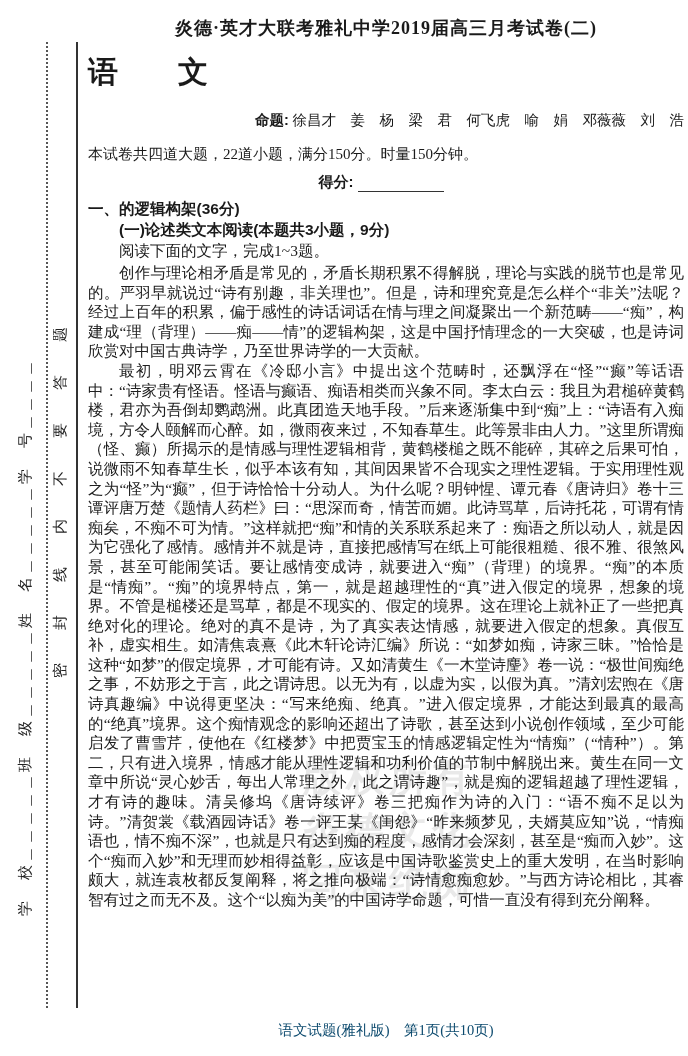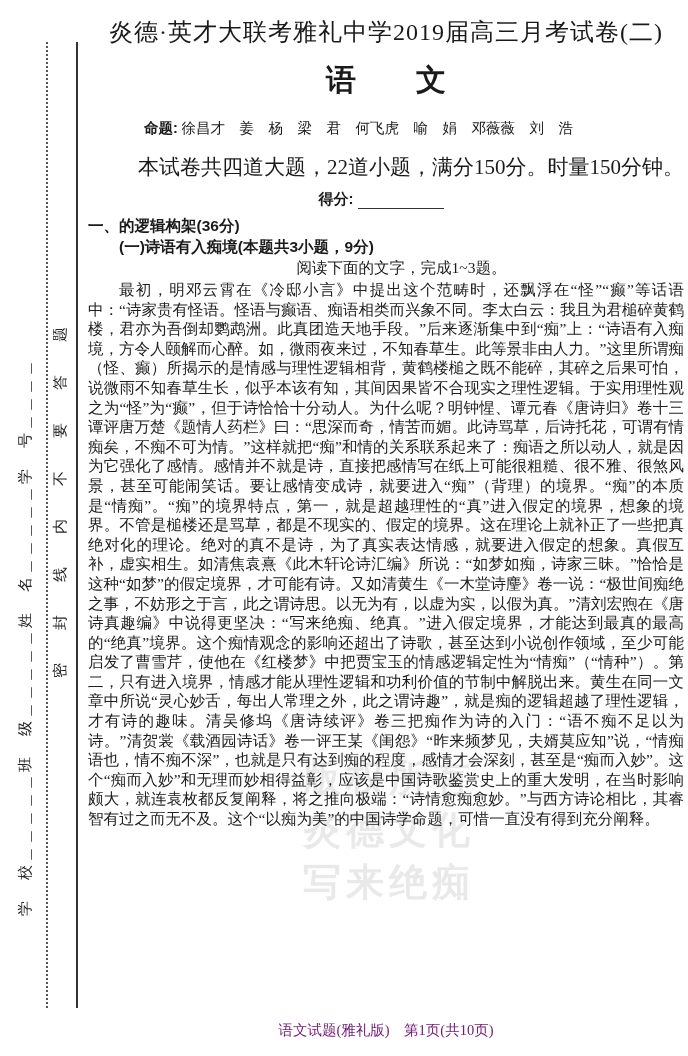--- a/index.html
+++ b/index.html
@@ -43,55 +43,55 @@
     font-family:"Liberation Sans", sans-serif;
     pointer-events:none;
   }
 
   
   main {
     position:absolute; left:88px; top:0; width:596px; z-index:1;
   }
   .exam-title {
     margin:16px 0 0; text-align:center;
-    font-size:24px; font-weight:normal; letter-spacing:1px;
+    font-size:18px; font-weight:bold; letter-spacing:1px;
     font-family:"Liberation Serif", serif;
   }
   .subject-title {
-    margin:12px 0 0; text-align:center;
+    margin:12px 0 0; text-align:left;
     font-size:30px; font-weight:bold;
     font-family:"Liberation Sans", sans-serif;
   }
-  .credits { margin:16px 0 0 56px; font-size:14.5px; line-height:23px; }
+  .credits { margin:16px 0 0 56px; font-size:14.5px; line-height:23px;text-align:right; }
   .credits .lbl { font-weight:bold; font-family:"Liberation Sans", sans-serif; }
-  .instructions { margin:13px 0 0; text-align:right; font-size:21px; }
+  .instructions { margin:13px 0 0; text-align:left; font-size:15px; }
   .score-row {
     margin:9px 10px 0 0; text-align:center; font-size:15px;
     font-weight:bold; font-family:"Liberation Sans", sans-serif;
   }
   .score-line {
     display:inline-block; width:86px; height:15px;
     border-bottom:1.5px solid #333; vertical-align:bottom;
   }
   .sec-h {
     margin:7px 0 0; font-size:15.5px; line-height:20px;
     font-weight:bold; font-family:"Liberation Sans", sans-serif;
   }
   .sec-sub {
     margin:1px 0 0; padding-left:31px; font-size:15.5px; line-height:20px;
     font-weight:bold; font-family:"Liberation Sans", sans-serif;
   }
-  .intro-line { margin:1px 0 2px; padding-left:31px; font-size:15.5px; line-height:20px;text-align:center; }
+  .intro-line { margin:1px 0 2px; padding-left:31px; font-size:15.5px; line-height:20px; }
   .body-para {
     margin:0; font-size:15.5px; line-height:19.6px;
     text-align:justify; text-indent:2em; color:#202020;
   }
   footer {
     position:absolute; left:88px; bottom:16px; width:596px;
-    text-align:center; font-size:14.5px; color:#701a75; z-index:1;
+    text-align:center; font-size:14.5px; color:#0c4a6e; z-index:1;
   }
 </style>
 </head>
 <body>
 
 <div class="page">
 
   <div class="margin-fields">学　校＿＿＿＿＿班　级＿＿＿＿＿姓　名＿＿＿＿＿学　号＿＿＿＿</div>
   <div class="v-dotted"></div>
   <div class="seal-text">密　封　线　内　不　要　答　题</div>
@@ -115,20 +115,21 @@
     </div>
 
     <p class="instructions">本试卷共四道大题，22道小题，满分150分。时量150分钟。</p>
 
     <div class="score-row">
       <span>得分:</span>
       <span class="score-line"></span>
     </div>
 
     <h3 class="sec-h">一、的逻辑构架(36分)</h3>
-    <h4 class="sec-sub">(一)诗语有入痴境(本题共3小题，9分)</h4>
+    <h4 class="sec-sub">(一)论述类文本阅读(本题共3小题，9分)</h4>
     <p class="intro-line">阅读下面的文字，完成1~3题。</p>
 
+    <p class="body-para">创作与理论相矛盾是常见的，矛盾长期积累不得解脱，理论与实践的脱节也是常见的。严羽早就说过“诗有别趣，非关理也”。但是，诗和理究竟是怎么样个“非关”法呢？经过上百年的积累，偏于感性的诗话词话在情与理之间凝聚出一个新范畴——“痴”，构建成“理（背理）——痴——情”的逻辑构架，这是中国抒情理念的一大突破，也是诗词欣赏对中国古典诗学，乃至世界诗学的一大贡献。</p>
     <p class="body-para">最初，明邓云霄在《冷邸小言》中提出这个范畴时，还飘浮在“怪”“癫”等话语中：“诗家贵有怪语。怪语与癫语、痴语相类而兴象不同。李太白云：我且为君槌碎黄鹤楼，君亦为吾倒却鹦鹉洲。此真团造天地手段。”后来逐渐集中到“痴”上：“诗语有入痴境，方令人颐解而心醉。如，微雨夜来过，不知春草生。此等景非由人力。”这里所谓痴（怪、癫）所揭示的是情感与理性逻辑相背，黄鹤楼槌之既不能碎，其碎之后果可怕，说微雨不知春草生长，似乎本该有知，其间因果皆不合现实之理性逻辑。于实用理性观之为“怪”为“癫”，但于诗恰恰十分动人。为什么呢？明钟惺、谭元春《唐诗归》卷十三谭评唐万楚《题情人药栏》曰：“思深而奇，情苦而媚。此诗骂草，后诗托花，可谓有情痴矣，不痴不可为情。”这样就把“痴”和情的关系联系起来了：痴语之所以动人，就是因为它强化了感情。感情并不就是诗，直接把感情写在纸上可能很粗糙、很不雅、很煞风景，甚至可能闹笑话。要让感情变成诗，就要进入“痴”（背理）的境界。“痴”的本质是“情痴”。“痴”的境界特点，第一，就是超越理性的“真”进入假定的境界，想象的境界。不管是槌楼还是骂草，都是不现实的、假定的境界。这在理论上就补正了一些把真绝对化的理论。绝对的真不是诗，为了真实表达情感，就要进入假定的想象。真假互补，虚实相生。如清焦袁熹《此木轩论诗汇编》所说：“如梦如痴，诗家三昧。”恰恰是这种“如梦”的假定境界，才可能有诗。又如清黄生《一木堂诗麈》卷一说：“极世间痴绝之事，不妨形之于言，此之谓诗思。以无为有，以虚为实，以假为真。”清刘宏煦在《唐诗真趣编》中说得更坚决：“写来绝痴、绝真。”进入假定境界，才能达到最真的最高的“绝真”境界。这个痴情观念的影响还超出了诗歌，甚至达到小说创作领域，至少可能启发了曹雪芹，使他在《红楼梦》中把贾宝玉的情感逻辑定性为“情痴”（“情种”）。第二，只有进入境界，情感才能从理性逻辑和功利价值的节制中解脱出来。黄生在同一文章中所说“灵心妙舌，每出人常理之外，此之谓诗趣”，就是痴的逻辑超越了理性逻辑，才有诗的趣味。清吴修坞《唐诗续评》卷三把痴作为诗的入门：“语不痴不足以为诗。”清贺裳《载酒园诗话》卷一评王某《闺怨》“昨来频梦见，夫婿莫应知”说，“情痴语也，情不痴不深”，也就是只有达到痴的程度，感情才会深刻，甚至是“痴而入妙”。这个“痴而入妙”和无理而妙相得益彰，应该是中国诗歌鉴赏史上的重大发明，在当时影响颇大，就连袁枚都反复阐释，将之推向极端：“诗情愈痴愈妙。”与西方诗论相比，其睿智有过之而无不及。这个“以痴为美”的中国诗学命题，可惜一直没有得到充分阐释。</p>
   </main>
 
   <footer>语文试题(雅礼版)　第1页(共10页)</footer>
 </div>
 
 </body></html>

